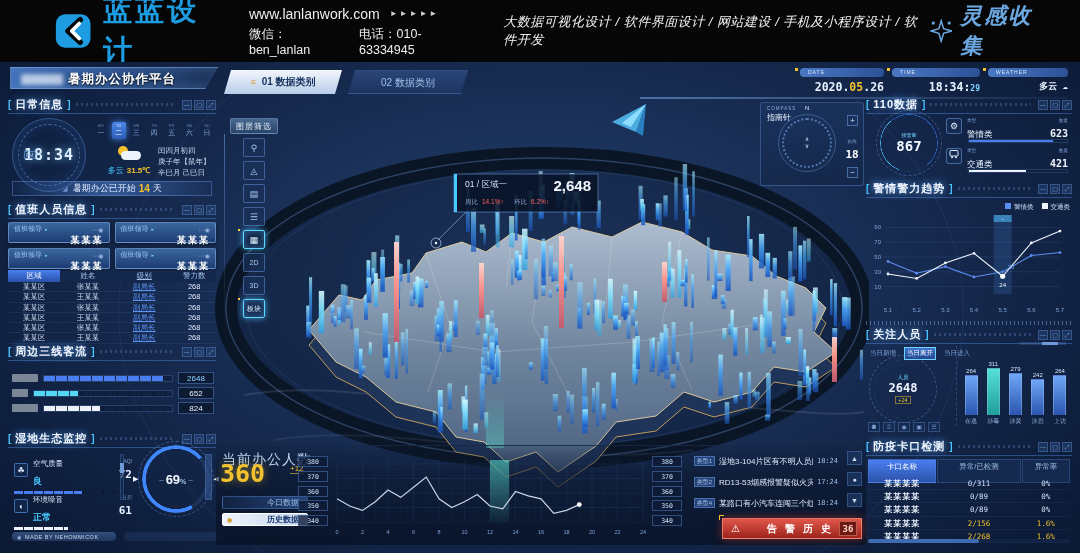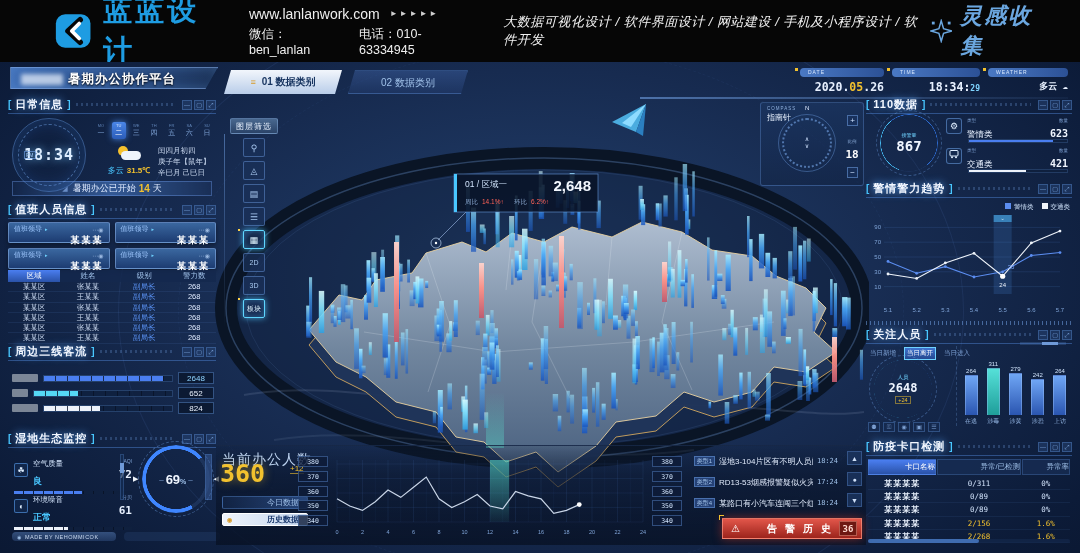--- a/index.html
+++ b/index.html
@@ -73,21 +73,21 @@
   .dcard{height:21px;background:linear-gradient(180deg,#3a679f,#1d3c72);border:1px solid rgba(140,180,235,.55);border-radius:2px;padding:1px 5px;box-shadow:0 2px 4px rgba(0,0,0,.4);cursor:pointer;}
   .dc-top{display:flex;align-items:center;font-size:7px;color:#9fc8ff;}
   .dc-top .arr{margin-left:3px;color:#6fd2ff;font-size:5px;}
   .dc-top .dots{margin-left:auto;color:#9ab8e0;font-size:6px;}
   .dc-name{text-align:right;font-size:9px;font-weight:bold;color:#fff;letter-spacing:2px;}
   .dtable{position:absolute;left:0;right:0;top:67px;font-size:7.5px;}
   .dt-head{display:flex;height:12px;line-height:12px;background:rgba(20,40,78,.8);color:#9fc0e8;}
   .dt-head span{text-align:center;}
   .dt-head span:first-child{background:linear-gradient(180deg,#4a7ef0,#2a52a8);color:#fff;}
   .dt-row{display:flex;height:10.3px;line-height:10.3px;border-bottom:1px solid rgba(90,140,210,.12);color:#c9d8ef;cursor:default;}
-  .dc1{flex-basis:25%;} .dc2{flex-basis:27%;} .dc3{flex-basis:27%;} .dc4{flex-basis:21%;}
+  .dc1{flex-basis:25%;} .dc2{flex-basis:27%;} .dc3{flex-basis:27%;text-decoration:underline;} .dc4{flex-basis:21%;}
   .dt-row span{text-align:center;}
   .dt-row .lvl{color:#5b93f5;} .dt-row .num{color:#dfeaff;}
   
   .frow{position:absolute;left:4px;right:2px;height:12px;display:flex;align-items:center;gap:5px;}
   .flabel{width:26px;height:8px;background:#8e98a6;opacity:.85;filter:blur(.5px);border-radius:1px;}
   .ftrack{flex:1;height:7px;background:rgba(15,32,62,.8);border:1px solid rgba(90,140,210,.3);position:relative;}
   .ffill{position:absolute;left:0;top:0;bottom:0;}
   .ftrack::after{content:"";position:absolute;inset:0;background:repeating-linear-gradient(90deg,transparent 0 11px,rgba(8,18,38,.8) 11px 12px);}
   .fval{width:36px;height:12px;border:1px solid rgba(90,140,210,.5);background:rgba(10,22,45,.8);font-size:8px;text-align:center;line-height:11px;color:#e8f0fc;}
   
@@ -173,21 +173,21 @@
   .ficon{width:12px;height:10px;border:1px solid rgba(90,140,210,.4);background:rgba(22,44,82,.6);color:#7fa3d6;font-size:6px;text-align:center;line-height:9px;cursor:pointer;}
   #focusBars{position:absolute;left:90px;top:18px;right:4px;height:80px;display:flex;align-items:flex-end;gap:6px;border-left:1px dashed rgba(120,170,240,.25);padding-left:6px;}
   .fb-col{flex:1;display:flex;flex-direction:column;align-items:center;justify-content:flex-end;height:100%;}
   .fb-val{font-size:6px;color:#cfe2fa;margin-bottom:1px;}
   .fb-bar{width:13px;background:linear-gradient(180deg,#6fa6f5,#2a55b0);border:1px solid rgba(160,200,255,.4);border-bottom:none;}
   .fb-bar.hl{background:linear-gradient(180deg,#55e0d8,#1f9e9a);}
   .fb-lab{font-size:6px;color:#8fb0dd;margin-top:2px;}
   .fslider{position:absolute;right:6px;top:14px;width:46px;height:3px;background:rgba(90,140,210,.25);}
   .fslider i{display:block;width:16px;height:3px;background:#6f9ad8;margin-left:22px;}
   
-  .cp-tabs{position:absolute;left:2px;right:2px;top:19px;display:flex;height:16px;font-size:7.5px;text-align:right;line-height:13px;gap:1px;}
+  .cp-tabs{position:absolute;left:2px;right:2px;top:19px;display:flex;height:24px;font-size:7.5px;text-align:center;line-height:13px;gap:1px;}
   .cp-tab{background:rgba(22,44,82,.85);color:#9fc0e8;border:1px solid rgba(90,140,210,.3);cursor:pointer;}
   .cp-tab.active{background:linear-gradient(180deg,#4a7ef0,#2a52a8);color:#fff;}
   .cpw1{flex-basis:34%;} .cpw2{flex-basis:42%;} .cpw3{flex-basis:24%;}
   .cp-rows{position:absolute;left:2px;right:2px;top:37px;}
   .cp-row{display:flex;height:13.2px;line-height:13.2px;font-size:8px;border-bottom:1px solid rgba(90,140,210,.1);}
   .cp-row span{text-align:center;}
   .cp-name{color:#e8f0fc;font-weight:bold;letter-spacing:1px;}
   .cp-ratio,.cp-rate{color:#cfe0f8;font-family:"DejaVu Sans Mono",monospace;font-size:7.5px;}
   .cp-row.alert .cp-ratio,.cp-row.alert .cp-rate{color:#f2c12e;}
   .cp-scroll{position:absolute;left:2px;right:2px;bottom:2px;height:4px;background:rgba(20,40,75,.7);border-radius:2px;cursor:pointer;}

